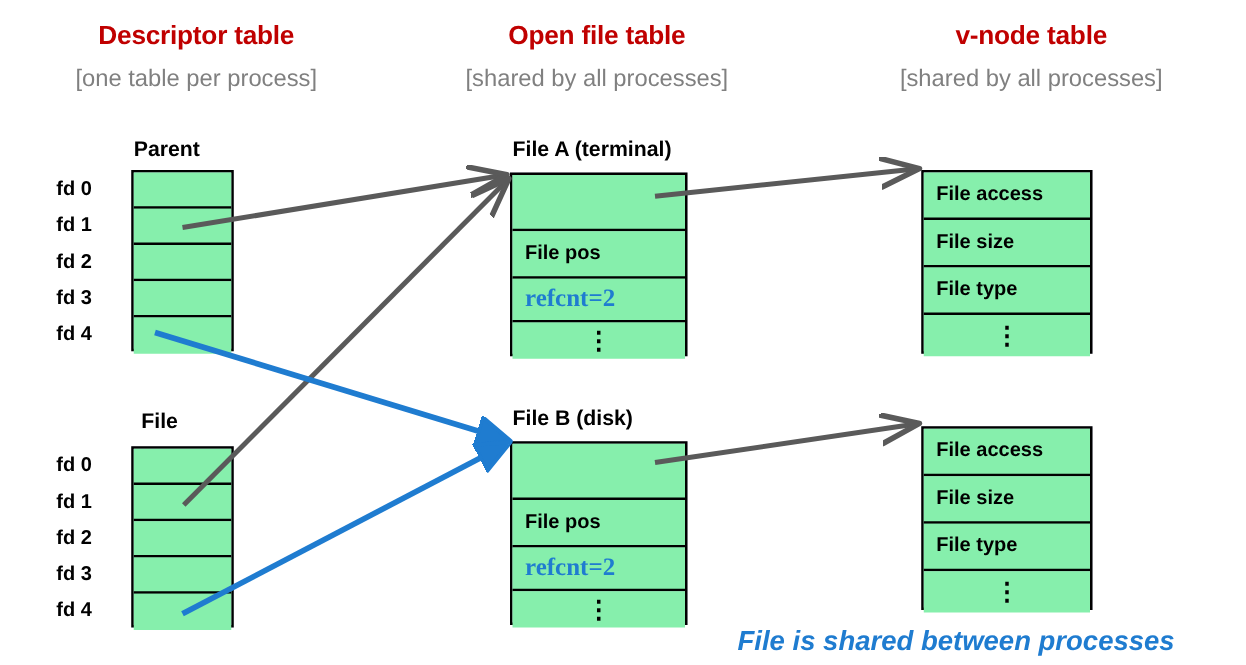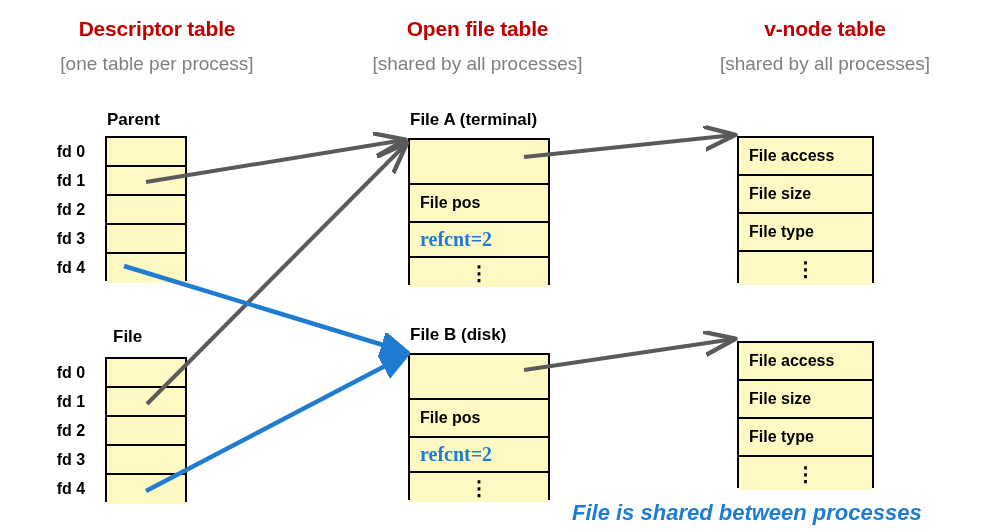--- a/index.html
+++ b/index.html
@@ -54,21 +54,21 @@
 
   
   .tbl {
     position: absolute;
     box-sizing: border-box;
     border: 2.5px solid #000000;
     background: #d6d7ef;
   }
   .cell {
     box-sizing: border-box;
-    background: #fef9c3;
+    background: #86efac;
     border-bottom: 2.5px solid #000000;
     display: flex;
     align-items: center;
     font-size: 16px;
     font-weight: bold;
     color: #000000;
     padding-left: 10px;
   }
   .cell:last-child { border-bottom: none; }
   .cell.center { justify-content: center; padding-left: 0; }
@@ -87,40 +87,41 @@
     color: #000;
     letter-spacing: 0;
   }
 
   
   .fd-label {
     position: absolute;
     font-size: 16px;
     font-weight: bold;
     color: #000;
-    text-align: center;
+    text-align: left;
     white-space: nowrap;
   }
 
   
   #arrows {
     position: absolute;
     left: 0; top: 0;
     width: 997px; height: 532px;
     pointer-events: none;
   }
 
   
   .footnote {
     position: absolute;
     color: #1f7cd0;
     font-weight: bold;
     font-style: italic;
     font-size: 22px;
     white-space: nowrap;
+    margin-left: 18px;
   }
 </style>
 </head>
 <body>
 
 <div id="stage">
 
   <div class="col-head" style="left:12px; top:17px; width:290px;text-align:center;">
     <div class="title">Descriptor table</div>
     <div class="sub">[one table per process]</div>

